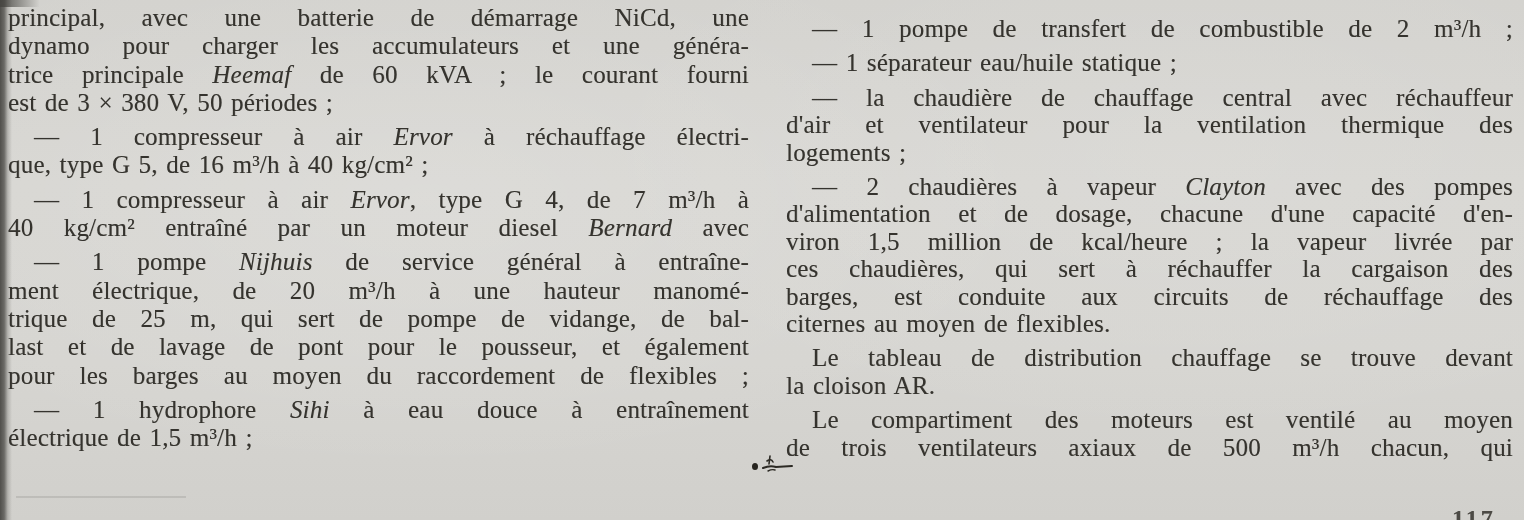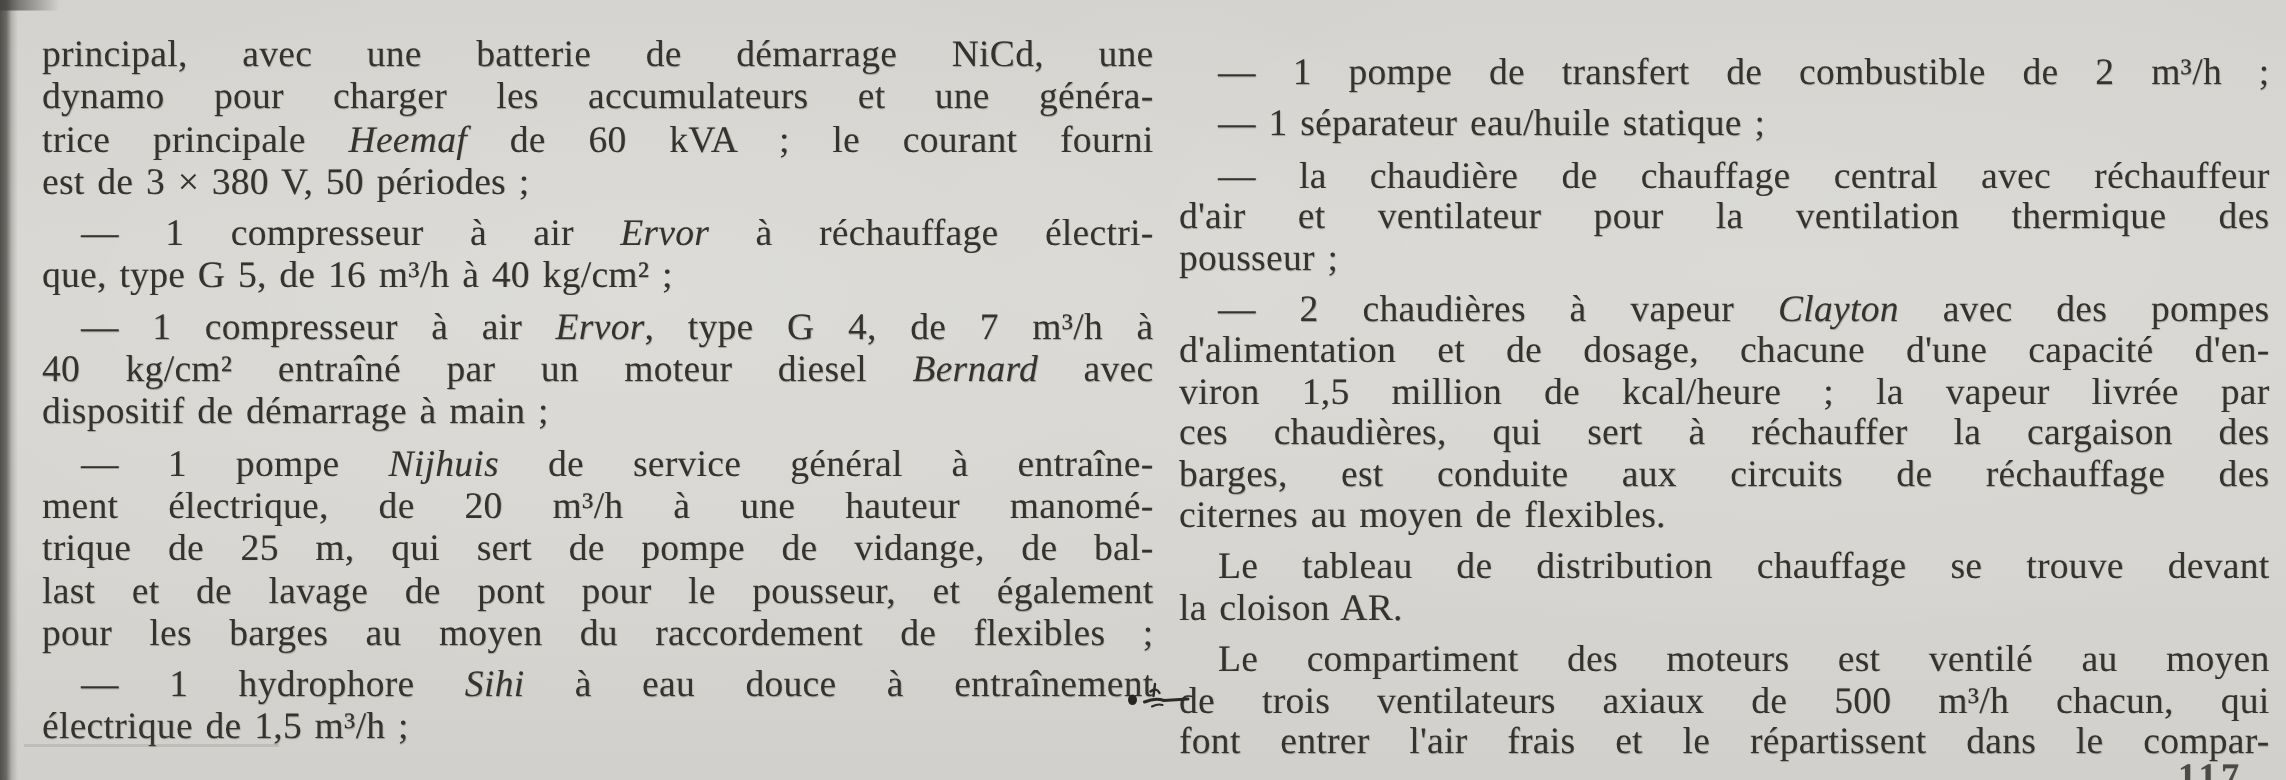--- a/index.html
+++ b/index.html
@@ -9,22 +9,22 @@
     height: 520px;
     overflow: hidden;
     font-family: "Liberation Serif", "DejaVu Serif", serif;
     color: #35332e;
     background:
       radial-gradient(ellipse 900px 400px at 28% 38%, rgba(255,255,255,0.14), rgba(255,255,255,0) 70%),
       radial-gradient(ellipse 900px 420px at 78% 30%, rgba(255,255,255,0.10), rgba(255,255,255,0) 70%),
       linear-gradient(180deg, #d3d2ce 0%, #d7d6d2 35%, #d6d5d1 70%, #d1d0cc 100%);
   }
   .col { position: absolute; top: 0; }
-  .col-left  { left: 28px;  width: 741px; padding-top: 23px; }
-  .col-right { left: 786px; width: 727px; padding-top: 28px; }
+  .col-left  { left: 8px;  width: 741px; padding-top: 4px; }
+  .col-right { left: 786px; width: 727px; padding-top: 8px; }
   .col-left  .line { line-height: 28.3px; }
   .col-right .line { line-height: 27.4px; }
   .line {
     font-size: 25px;
     text-align: justify;
     text-align-last: justify;
     word-spacing: 2px;
     letter-spacing: 0.2px;
     white-space: nowrap;
     text-shadow: 0.4px 0.4px 0.5px rgba(58,56,50,0.35);
@@ -74,21 +74,20 @@
         <div class="line"><span>trice principale </span><span class="it">Heemaf</span><span> de 60 kVA ; le courant fourni</span></div>
         <div class="line last"><span>est de 3 × 380 V, 50 périodes ;</span></div>
       </div>
       <div class="para">
         <div class="line indent"><span>— 1 compresseur à air </span><span class="it">Ervor</span><span> à réchauffage électri-</span></div>
         <div class="line last"><span>que, type G 5, de 16 m³/h à 40 kg/cm² ;</span></div>
       </div>
       <div class="para">
         <div class="line indent"><span>— 1 compresseur à air </span><span class="it">Ervor</span><span>, type G 4, de 7 m³/h à</span></div>
         <div class="line"><span>40 kg/cm² entraîné par un moteur diesel </span><span class="it">Bernard</span><span> avec</span></div>
-        <div class="line last"><span>dispositif de démarrage à main ;</span></div>
       </div>
       <div class="para">
         <div class="line indent"><span>— 1 pompe </span><span class="it">Nijhuis</span><span> de service général à entraîne-</span></div>
         <div class="line"><span>ment électrique, de 20 m³/h à une hauteur manomé-</span></div>
         <div class="line"><span>trique de 25 m, qui sert de pompe de vidange, de bal-</span></div>
         <div class="line"><span>last et de lavage de pont pour le pousseur, et également</span></div>
         <div class="line"><span>pour les barges au moyen du raccordement de flexibles ;</span></div>
       </div>
       <div class="para">
         <div class="line indent"><span>— 1 hydrophore </span><span class="it">Sihi</span><span> à eau douce à entraînement</span></div>
@@ -98,38 +97,37 @@
   <div class="col col-right">
       <div class="para">
         <div class="line indent"><span>— 1 pompe de transfert de combustible de 2 m³/h ;</span></div>
       </div>
       <div class="para">
         <div class="line last indent"><span>— 1 séparateur eau/huile statique ;</span></div>
       </div>
       <div class="para">
         <div class="line indent"><span>— la chaudière de chauffage central avec réchauffeur</span></div>
         <div class="line"><span>d'air et ventilateur pour la ventilation thermique des</span></div>
-        <div class="line last"><span>pousseur ;</span></div>
+        <div class="line last"><span>logements ;</span></div>
       </div>
       <div class="para">
         <div class="line indent"><span>— 2 chaudières à vapeur </span><span class="it">Clayton</span><span> avec des pompes</span></div>
         <div class="line"><span>d'alimentation et de dosage, chacune d'une capacité d'en-</span></div>
         <div class="line"><span>viron 1,5 million de kcal/heure ; la vapeur livrée par</span></div>
         <div class="line"><span>ces chaudières, qui sert à réchauffer la cargaison des</span></div>
         <div class="line"><span>barges, est conduite aux circuits de réchauffage des</span></div>
         <div class="line last"><span>citernes au moyen de flexibles.</span></div>
       </div>
       <div class="para">
         <div class="line indent"><span>Le tableau de distribution chauffage se trouve devant</span></div>
         <div class="line last"><span>la cloison AR.</span></div>
       </div>
       <div class="para">
         <div class="line indent"><span>Le compartiment des moteurs est ventilé au moyen</span></div>
         <div class="line"><span>de trois ventilateurs axiaux de 500 m³/h chacun, qui</span></div>
-        <div class="line"><span>font entrer l'air frais et le répartissent dans le compar-</span></div>
       </div>
     </div>
 
   <div class="faint-line"></div>
 
   <div class="pencil-dot"></div>
   <svg class="pencil-squiggle" width="34" height="26" viewBox="0 0 34 26">
     <path d="M8 4 L7 12 M5 9 Q9 6 11 10" stroke="#2c2a24" stroke-width="1.6" fill="none" stroke-linecap="round"></path>
     <path d="M1 16 Q8 13 14 15 L30 14" stroke="#2c2a24" stroke-width="2" fill="none" stroke-linecap="round"></path>
     <path d="M6 19 Q10 17 13 18" stroke="#2c2a24" stroke-width="1.4" fill="none" stroke-linecap="round"></path>

